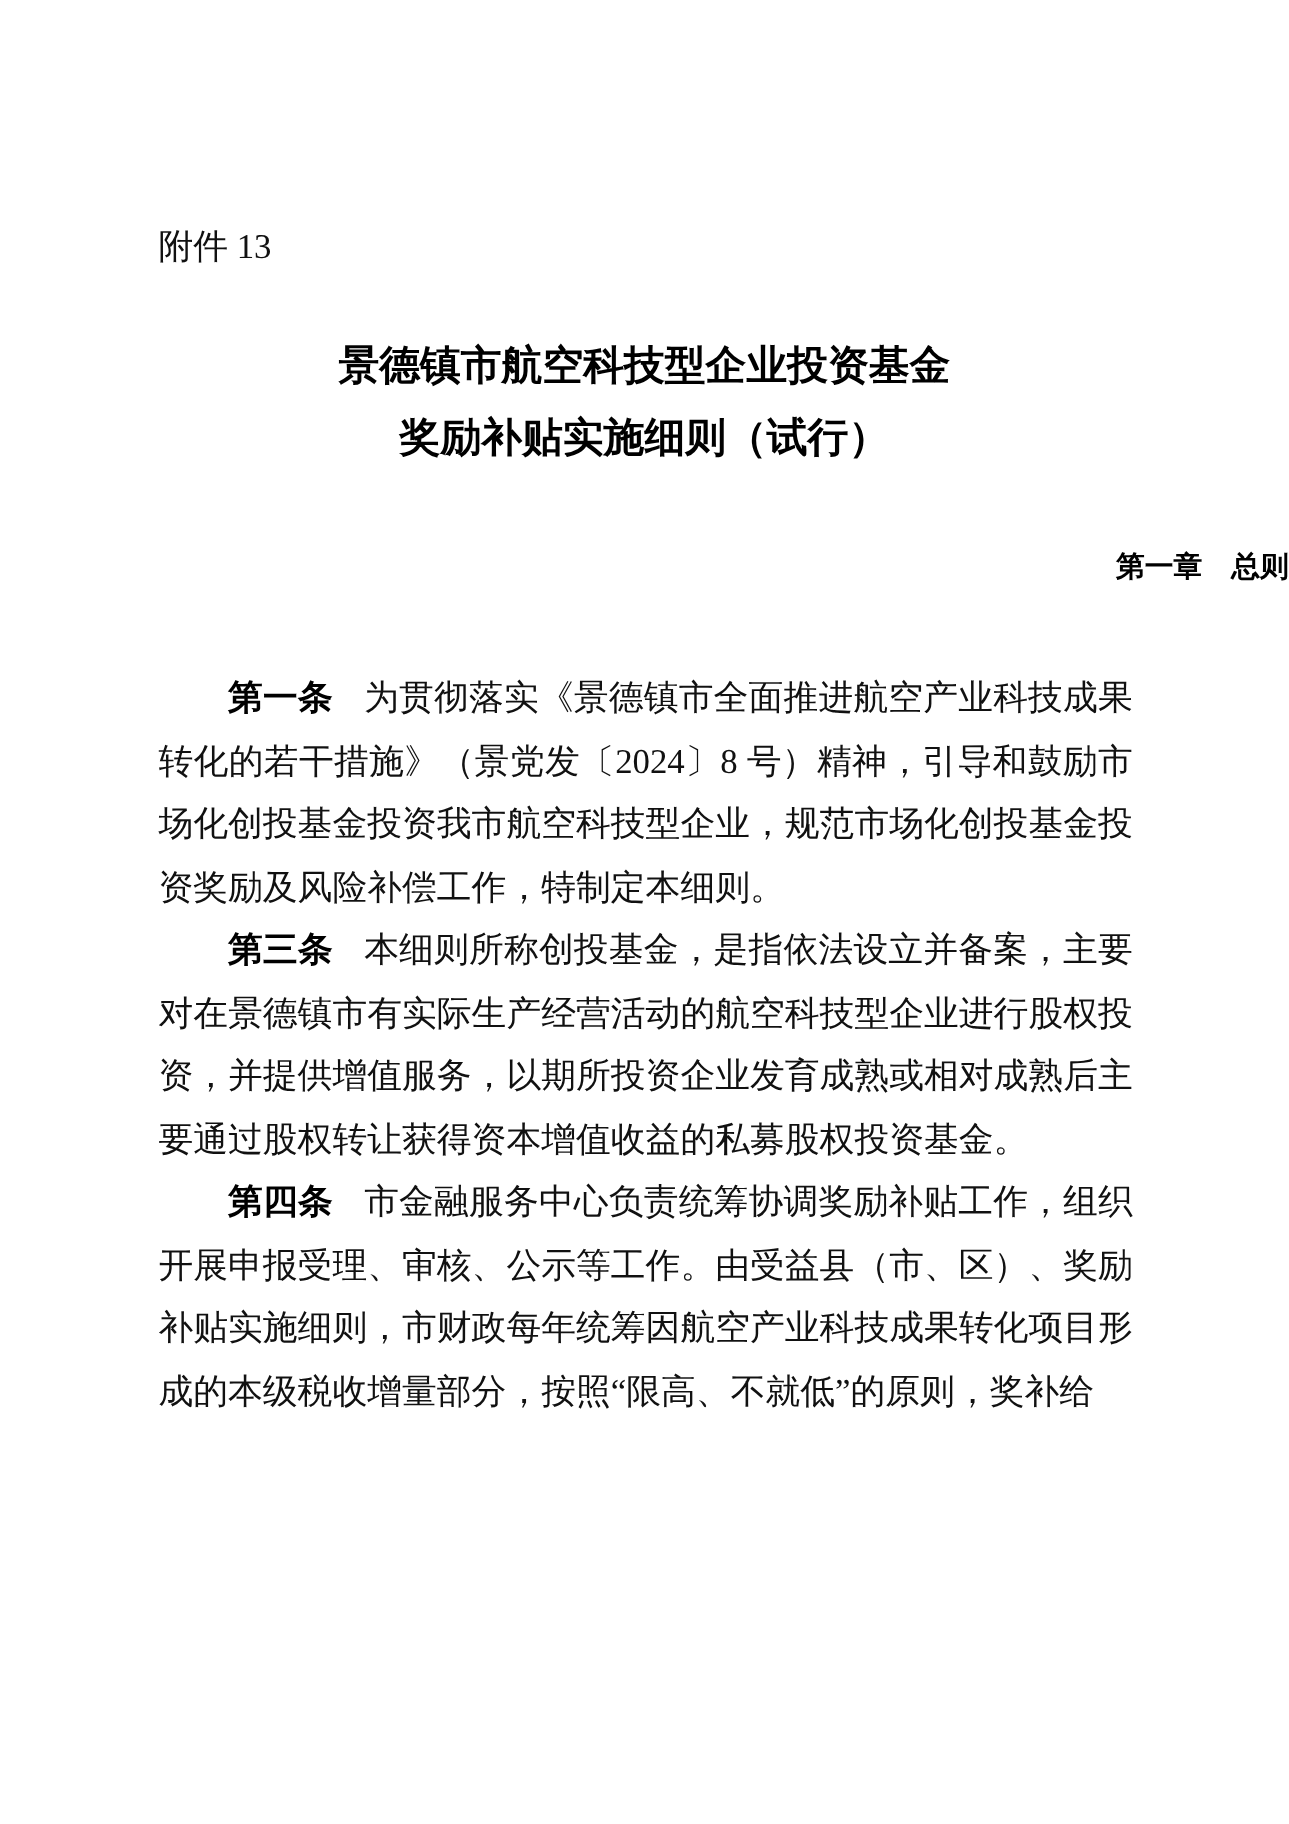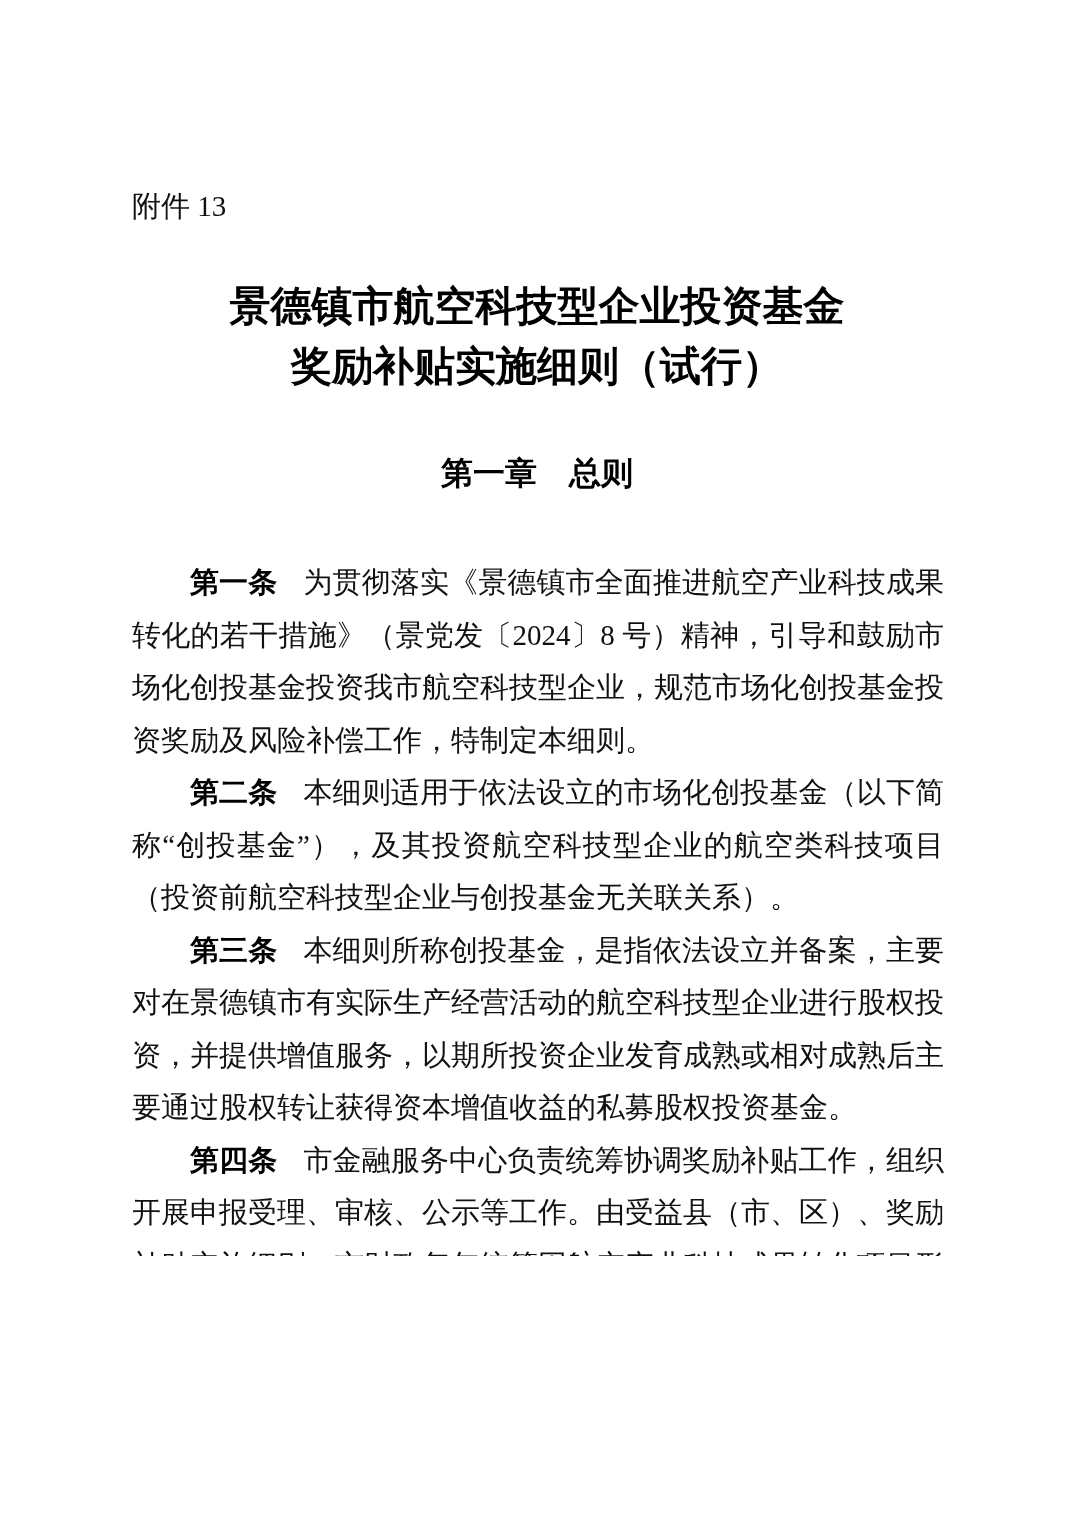--- a/index.html
+++ b/index.html
@@ -24,37 +24,37 @@
     line-height: 36px;
     color: #111111;
   }
   .doc-title {
     position: absolute;
     top: 276px;
     left: 0;
     right: 0;
     margin: 0;
     text-align: center;
-    font-size: 41px;
+    font-size: 34px;
     line-height: 60px;
     font-weight: bold;
     font-family: "Liberation Serif", "DejaVu Serif", serif;
     color: #000000;
   }
   .doc-title .title-line {
     display: block;
   }
   .chapter-heading {
     position: absolute;
     top: 452px;
     left: 0;
     right: 0;
     margin: 0;
-    text-align: center;
-    font-size: 32px;
+    text-align: right;
+    font-size: 24px;
     line-height: 42px;
     font-weight: bold;
     font-family: "Liberation Sans", "DejaVu Sans", sans-serif;
     color: #000000;
   }
   .doc-body {
     position: absolute;
     top: 556px;
     left: 132px;
     width: 812px;
@@ -93,20 +93,19 @@
 
   <h1 class="doc-title">
     <span class="title-line">景德镇市航空科技型企业投资基金</span>
     <span class="title-line">奖励补贴实施细则（试行）</span>
   </h1>
 
   <h2 class="chapter-heading">第一章　总则</h2>
 
   <div class="doc-body">
     <p class="para"><span class="art-num">第一条</span><span class="art-text">为贯彻落实《景德镇市全面推进航空产业科技成果转化的若干措施》（景党发〔2024〕8 号）精神，引导和鼓励市场化创投基金投资我市航空科技型企业，规范市场化创投基金投资奖励及风险补偿工作，特制定本细则。</span></p>
-    <p class="para"><span class="art-num">第二条</span><span class="art-text">本细则适用于依法设立的市场化创投基金（以下简称“创投基金”），及其投资航空科技型企业的航空类科技项目（投资前航空科技型企业与创投基金无关联关系）。</span></p>
     <p class="para"><span class="art-num">第三条</span><span class="art-text">本细则所称创投基金，是指依法设立并备案，主要对在景德镇市有实际生产经营活动的航空科技型企业进行股权投资，并提供增值服务，以期所投资企业发育成熟或相对成熟后主要通过股权转让获得资本增值收益的私募股权投资基金。</span></p>
     <p class="para"><span class="art-num">第四条</span><span class="art-text">市金融服务中心负责统筹协调奖励补贴工作，组织开展申报受理、审核、公示等工作。由受益县（市、区）、奖励补贴实施细则，市财政每年统筹因航空产业科技成果转化项目形成的本级税收增量部分，按照“限高、不就低”的原则，奖补给</span></p>
   </div>
 
   <div class="page-number">— 81 —</div>
 
 </div>
 
 </body></html>

